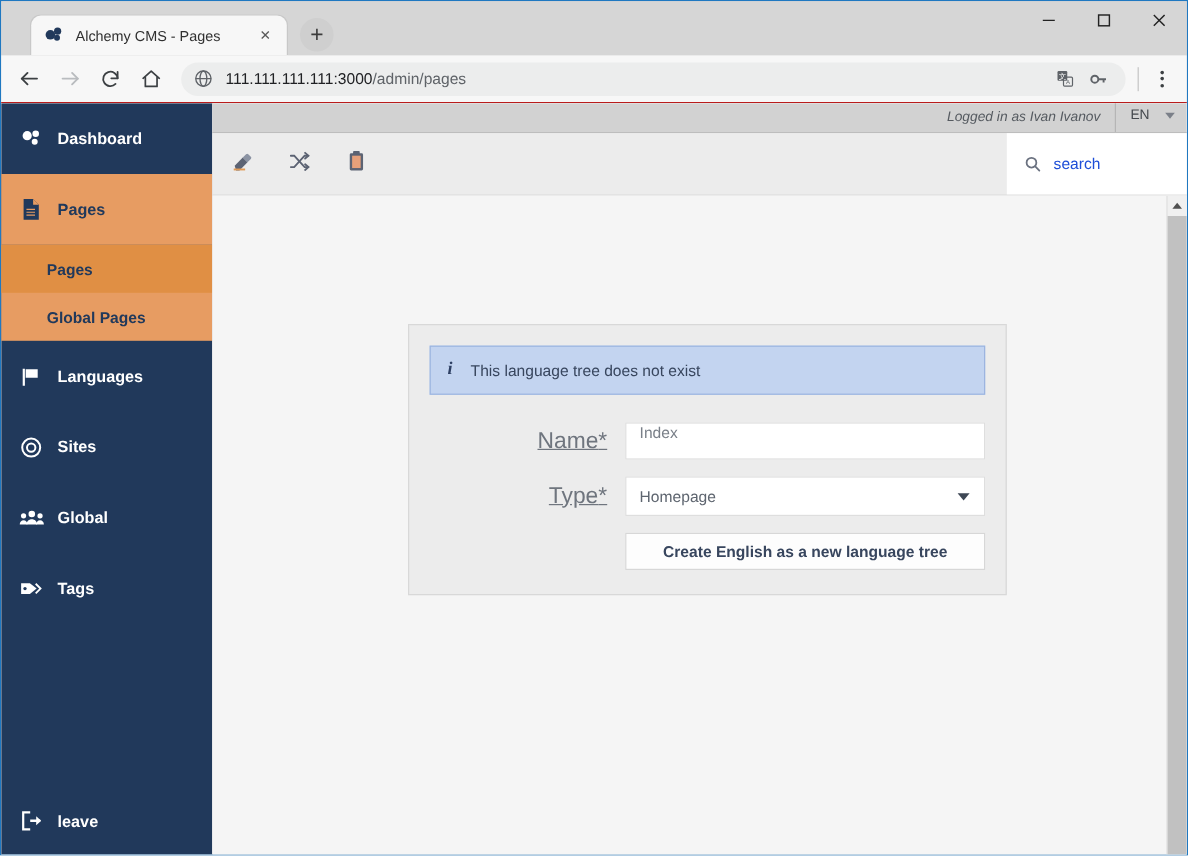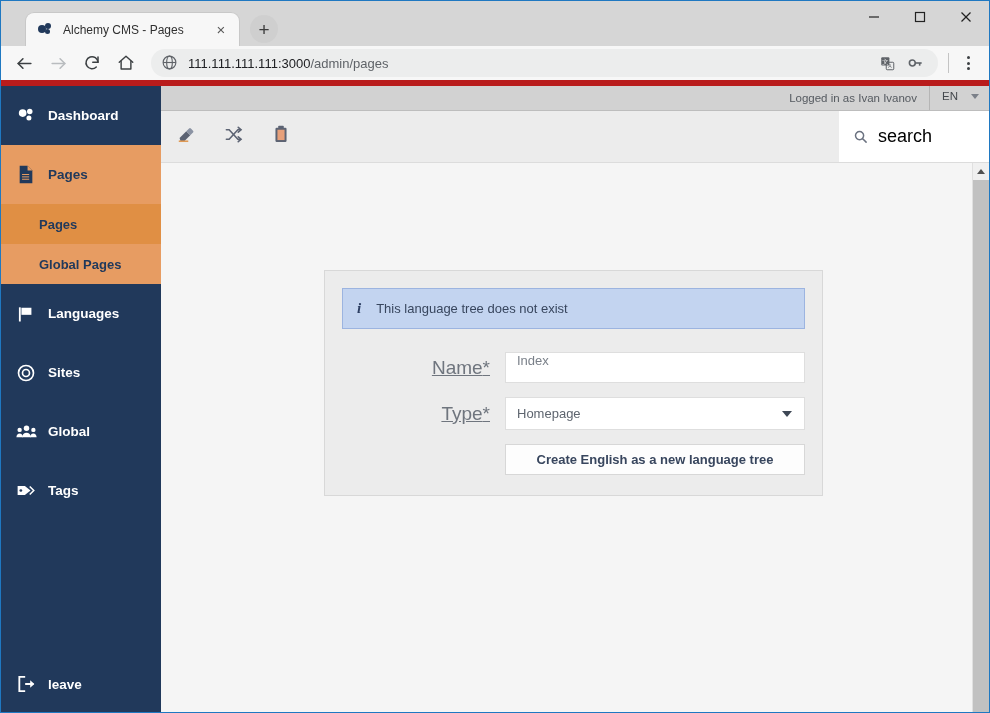--- a/index.html
+++ b/index.html
@@ -90,21 +90,21 @@
     color: #222; font-size: 13px;
   }
   .winbtn svg { display: block; }
 
   
   .navbar {
     height: 40px;
     background: #f7f7f7;
     display: flex; align-items: center;
     padding: 0 6px;
-    border-bottom: 6px solid #b91c1c;
+    border-bottom: 1px solid #b91c1c;
     flex: none;
   }
   .navicon {
     width: 34px; height: 34px;
     display: flex; align-items: center; justify-content: center;
     color: #3c4043;
     border-radius: 50%;
   }
   .navicon.disabled { color: #b9bcbf; }
   .urlbar {
@@ -138,21 +138,21 @@
   .viewport {
     flex: 1;
     display: flex;
     position: relative;
     background: #f5f5f5;
     overflow: hidden;
   }
 
   
   .sidebar {
-    width: 160px; flex: none;
+    width: 176px; flex: none;
     background: #21395b;
     display: flex; flex-direction: column;
     position: relative;
   }
   .nav-item {
     display: flex; align-items: center;
     height: 59px;
     padding-left: 14px;
     color: #ffffff;
     font-size: 13.5px; font-weight: bold;
@@ -181,20 +181,21 @@
   }
   .topbar {
     height: 25px; flex: none;
     background: #d2d2d2;
     display: flex; align-items: center; justify-content: flex-end;
     border-bottom: 1px solid #bdbdbd;
   }
   .loggedin {
     font-size: 11.5px; color: #555a60;
     padding-right: 12px;
+    font-style: italic;
   }
   .langsel {
     border-left: 1px solid #b5b5b5;
     height: 100%;
     display: flex; align-items: center;
     padding: 0 10px 4px 12px;
     gap: 13px;
     font-size: 11.5px; color: #44484d;
   }
   .caret-s {
@@ -217,21 +218,21 @@
     color: #5c6373;
   }
   .searchbox {
     position: absolute; right: 0; top: 0;
     width: 150px; height: 51px;
     background: #ffffff;
     display: flex; align-items: center;
     padding-left: 14px; gap: 10px;
   }
   .search-ic { color: #6b7280; width: 15px; height: 15px; flex: none; }
-  .search-ph { font-size: 18px; color: #000000; }
+  .search-ph { font-size: 13px; color: #1d4ed8; }
 
   .content {
     flex: 1;
     overflow: hidden;
     position: relative;
     background: #f5f5f5;
   }
 
   
   .card {

